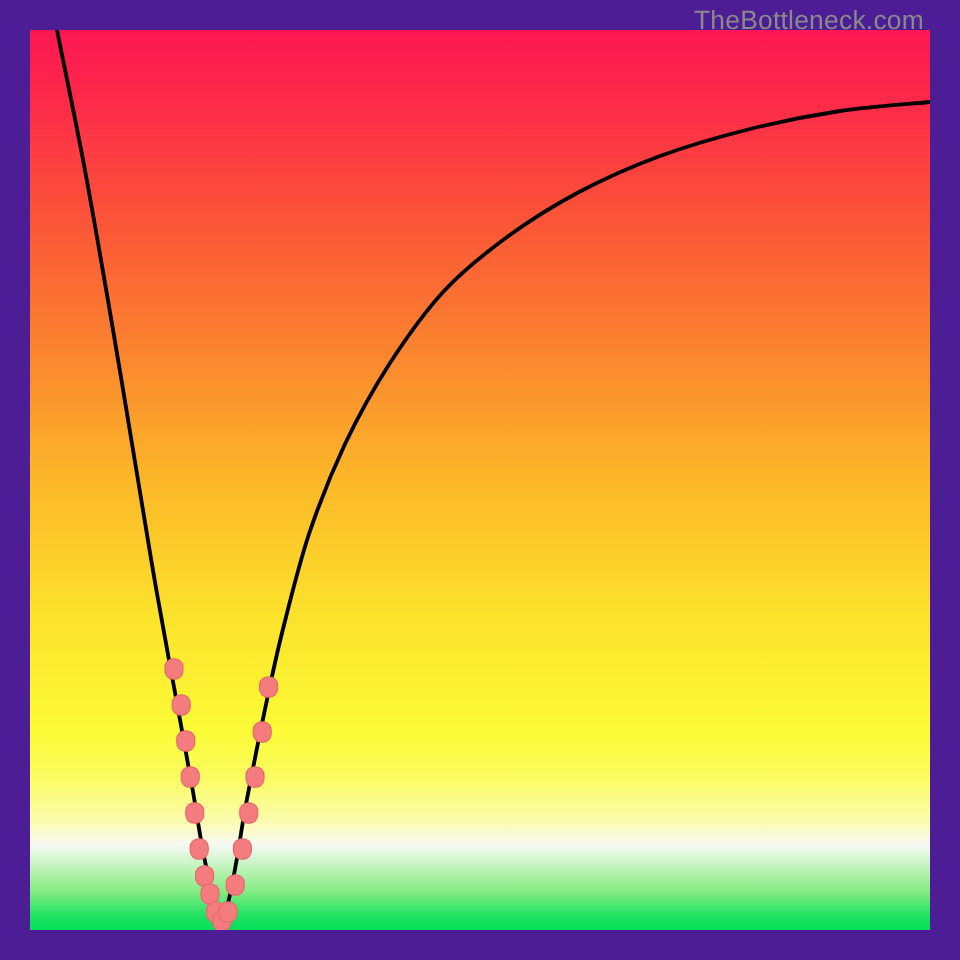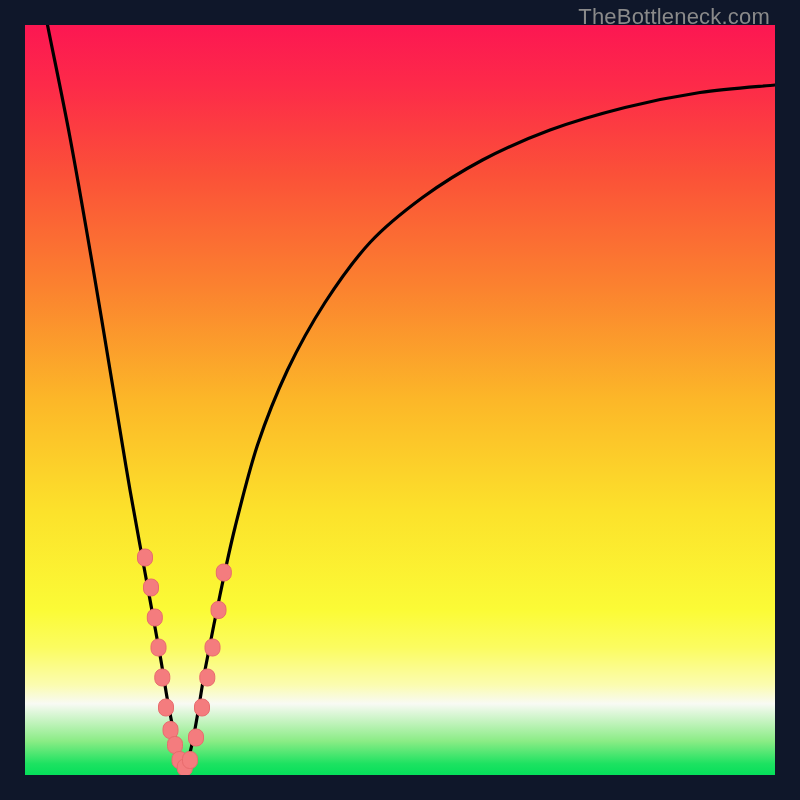--- a/index.html
+++ b/index.html
@@ -9,21 +9,21 @@
     height: 800px;
     background: #000;
     overflow: hidden;
   }
   .frame {
     position: absolute;
     left: 0;
     top: 0;
     width: 800px;
     height: 800px;
-    background: #0f172a;
+    background: #4c1d95;
   }
   .plot {
     position: absolute;
     left: 25px;
     top: 25px;
     width: 750px;
     height: 750px;
     overflow: hidden;
   }
   .gradient-bg {

